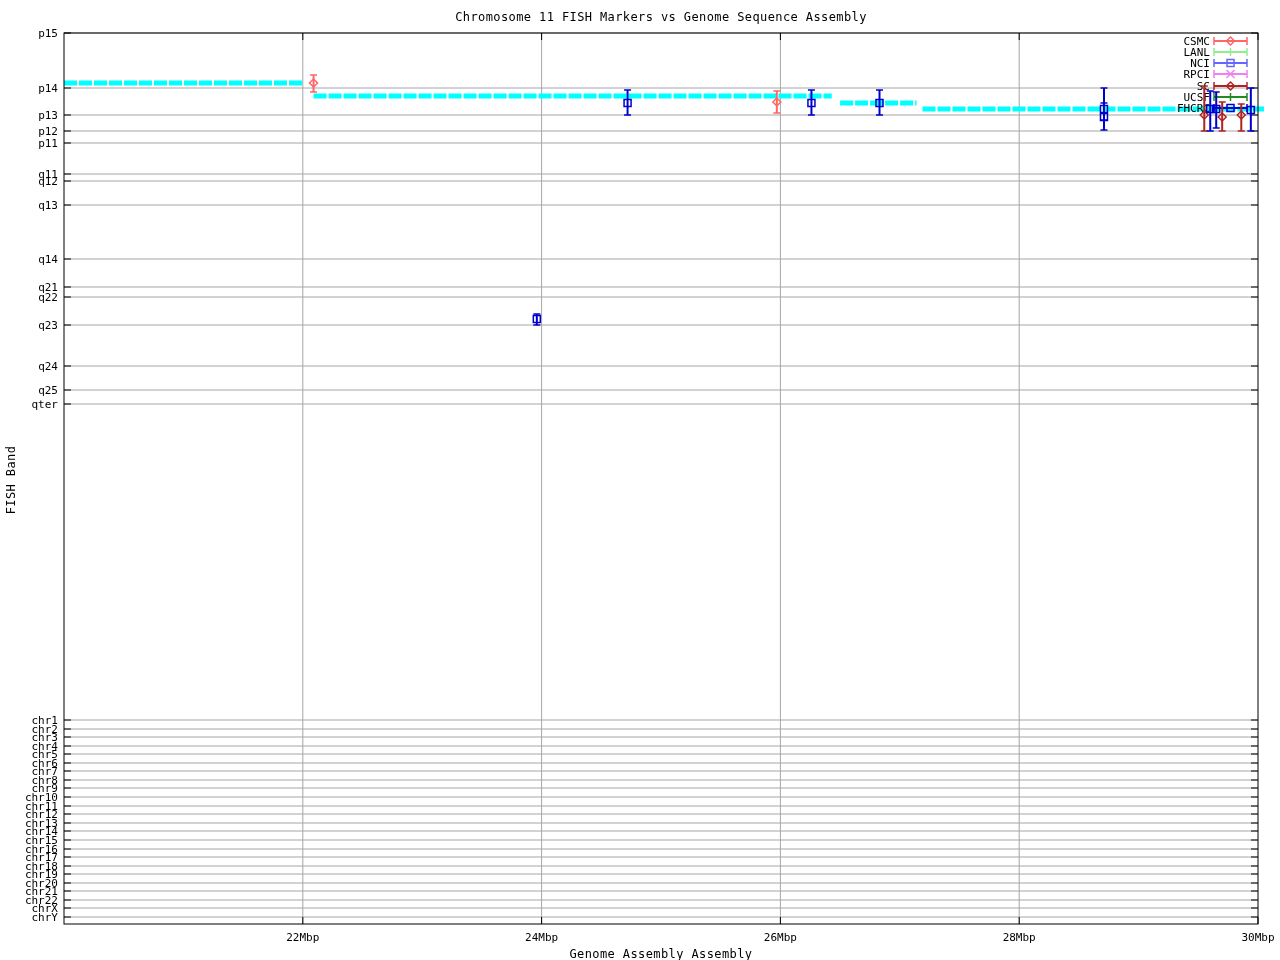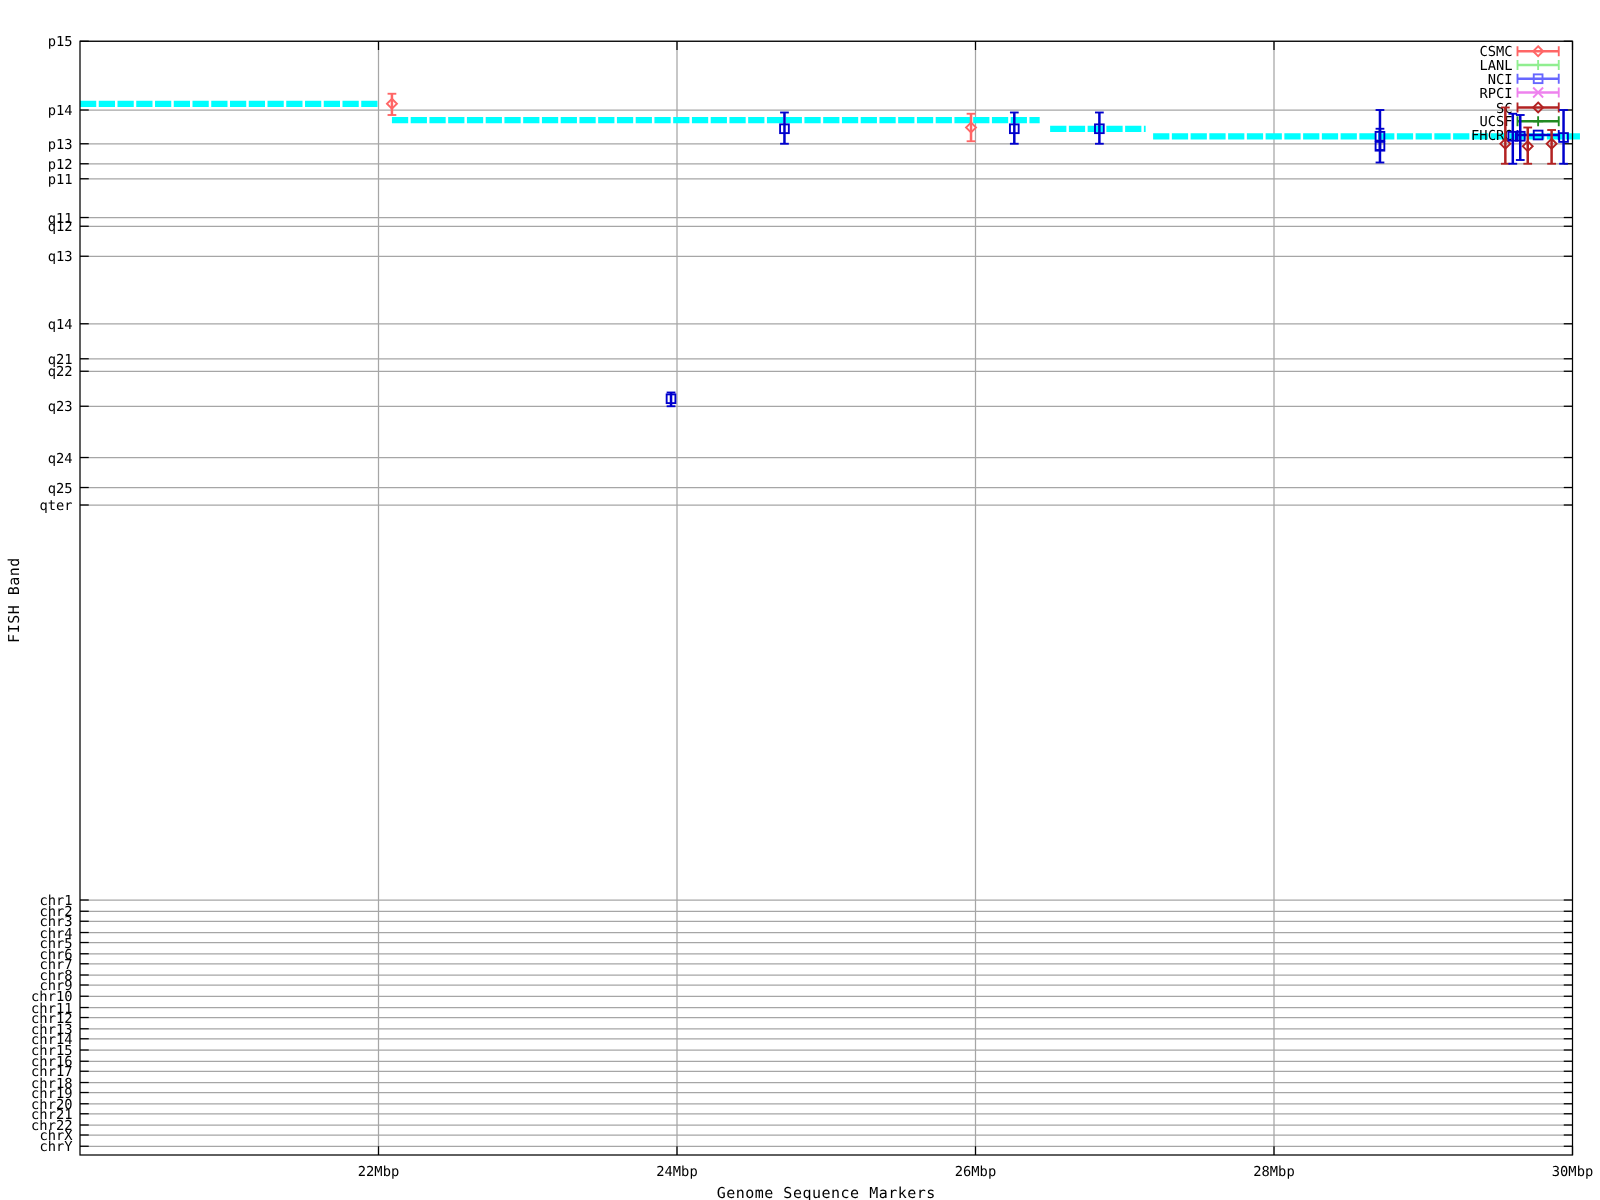--- a/index.html
+++ b/index.html
@@ -11,22 +11,23 @@
           font-size:12px;white-space:nowrap;letter-spacing:.4px}
   .ylabel{position:absolute;top:480px;left:11px;transform:translate(-50%,-50%) rotate(-90deg);
           font-size:12px;white-space:nowrap;letter-spacing:.4px}
   svg{position:absolute;left:0;top:0}
   svg text{font-family:"DejaVu Sans Mono",monospace;font-size:11px;fill:#000}
 </style>
 </head>
 <body>
 
 <div class="canvas">
+  <div class="title">Chromosome 11 FISH Markers vs Genome Sequence Assembly</div>
   <div class="ylabel">FISH Band</div>
-  <div class="xlabel">Genome Sequence Markers</div>
+  <div class="xlabel">Genome Assembly Assembly</div>
   <svg id="plot" width="1280" height="960">
       <line x1="302.8" y1="33" x2="302.8" y2="924" stroke="#a6a6a6" stroke-width="1"></line>
       <line x1="541.6" y1="33" x2="541.6" y2="924" stroke="#a6a6a6" stroke-width="1"></line>
       <line x1="780.4" y1="33" x2="780.4" y2="924" stroke="#a6a6a6" stroke-width="1"></line>
       <line x1="1019.2" y1="33" x2="1019.2" y2="924" stroke="#a6a6a6" stroke-width="1"></line>
       <line x1="64" y1="33" x2="1258" y2="33" stroke="#a6a6a6" stroke-width="1"></line>
       <line x1="64" y1="88" x2="1258" y2="88" stroke="#a6a6a6" stroke-width="1"></line>
       <line x1="64" y1="115" x2="1258" y2="115" stroke="#a6a6a6" stroke-width="1"></line>
       <line x1="64" y1="131" x2="1258" y2="131" stroke="#a6a6a6" stroke-width="1"></line>
       <line x1="64" y1="143" x2="1258" y2="143" stroke="#a6a6a6" stroke-width="1"></line>

